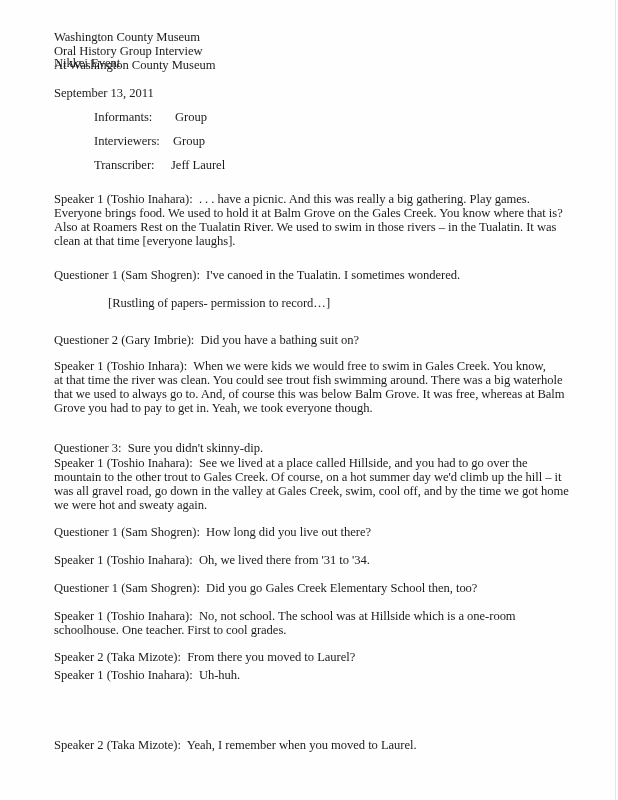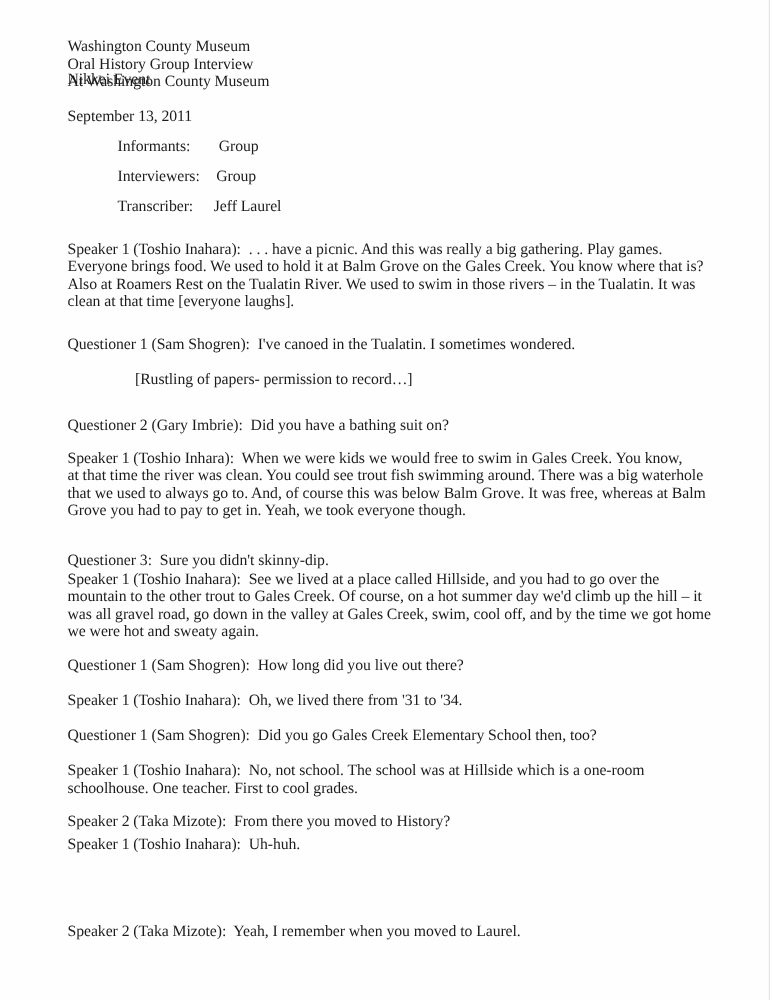--- a/index.html
+++ b/index.html
@@ -91,21 +91,21 @@
     <div>
       <div class="line" style="top:581px"><b>Questioner 1 (Sam Shogren):</b>&nbsp;<span> Did you go Gales Creek Elementary School then, too?</span></div>
     </div>
 
     <div>
       <div class="line" style="top:609px"><b>Speaker 1 (Toshio Inahara):</b>&nbsp;<span> No, not school. The school was at Hillside which is a one-room</span></div>
       <div class="line" style="top:623px">schoolhouse. One teacher. First to cool grades.</div>
     </div>
 
     <div>
-      <div class="line" style="top:650px"><b>Speaker 2 (Taka Mizote):</b>&nbsp;<span> From there you moved to History?</span></div>
+      <div class="line" style="top:650px"><b>Speaker 2 (Taka Mizote):</b>&nbsp;<span> From there you moved to Laurel?</span></div>
     </div>
 
     <div>
       <div class="line" style="top:668px"><b>Speaker 1 (Toshio Inahara):</b>&nbsp;<span> Uh-huh.</span></div>
     </div>
 
     <div>
       <div class="line" style="top:738px"><b>Speaker 2 (Taka Mizote):</b>&nbsp;<span> Yeah, I remember when you moved to Laurel.</span></div>
     </div>
 

